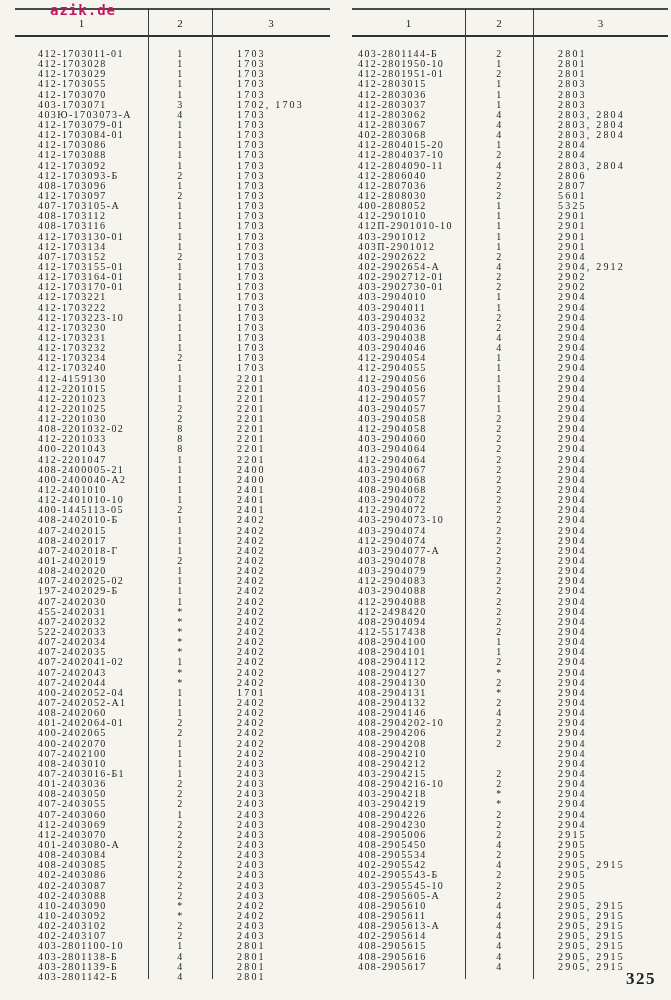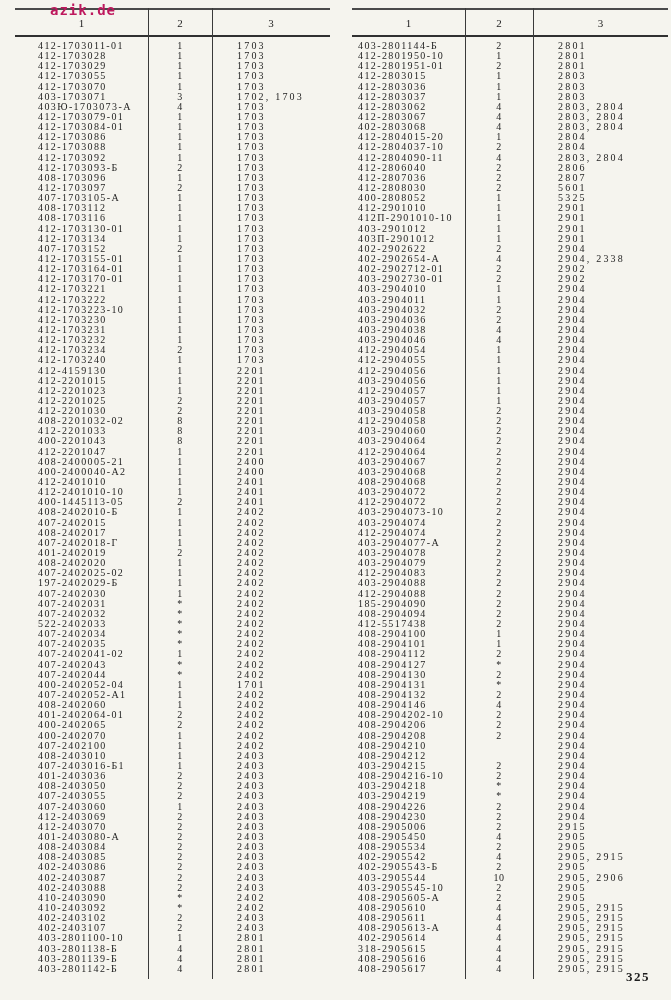--- a/index.html
+++ b/index.html
@@ -28,36 +28,36 @@
 
   .vline { position:absolute; top:0; width:1px; height:971px; background:#3a3a3a; }
   .ptable.left  .v1 { left:133px; } .ptable.left  .v2 { left:197px; }
   .ptable.right .v1 { left:113px; } .ptable.right .v2 { left:181px; }
 
   .header { position:absolute; top:2px; left:0; right:0; height:25px; display:flex; align-items:center; font-size:11px; }
   .header span { text-align:center; }
   .ptable.left  .header .h1 { width:133px; } .ptable.left  .header .h2 { width:64px; } .ptable.left  .header .h3 { width:118px; }
   .ptable.right .header .h1 { width:113px; } .ptable.right .header .h2 { width:68px; } .ptable.right .header .h3 { width:135px; }
 
-  .tbody { position:absolute; top:29px; left:0; right:0; padding-top:4px; }
+  .tbody { position:absolute; top:29px; left:0; right:0; padding-top:12px; }
   .row { display:flex; height:10.15px; line-height:10.15px; font-size:10px; white-space:nowrap; }
   .cell { display:block; overflow:visible; }
   .c1 { letter-spacing:1.4px; }
   .c2 { text-align:center; letter-spacing:0.5px; }
   .c3 { letter-spacing:2.2px; }
   .ptable.left  .c1 { width:133px; padding-left:23px; box-sizing:border-box; }
   .ptable.left  .c2 { width:64px; }
   .ptable.left  .c3 { padding-left:25px; }
   .ptable.right .c1 { width:113px; padding-left:6px; box-sizing:border-box; }
   .ptable.right .c2 { width:68px; }
   .ptable.right .c3 { padding-left:25px; }
 
   .pagenum {
     position:absolute; left:626px; top:969px;
-    font-size:13px; font-weight:bold; letter-spacing:1.5px;
+    font-size:17px; font-weight:bold; letter-spacing:1.5px;
   }
 </style>
 </head>
 <body>
 
 <div class="page">
 
   <div class="watermark">azik.de</div>
 
   <div class="ptable left">
@@ -340,21 +340,21 @@
           <span class="cell c1">197-2402029-Б</span>
           <span class="cell c2">1</span>
           <span class="cell c3">2402</span>
         </div>
         <div class="row">
           <span class="cell c1">407-2402030</span>
           <span class="cell c2">1</span>
           <span class="cell c3">2402</span>
         </div>
         <div class="row">
-          <span class="cell c1">407-2402031</span>
+          <span class="cell c1">455-2402031</span>
           <span class="cell c2">*</span>
           <span class="cell c3">2402</span>
         </div>
         <div class="row">
           <span class="cell c1">407-2402032</span>
           <span class="cell c2">*</span>
           <span class="cell c3">2402</span>
         </div>
         <div class="row">
           <span class="cell c1">522-2402033</span>
@@ -646,21 +646,21 @@
           <span class="cell c3">2901</span>
         </div>
         <div class="row">
           <span class="cell c1">402-2902622</span>
           <span class="cell c2">2</span>
           <span class="cell c3">2904</span>
         </div>
         <div class="row">
           <span class="cell c1">402-2902654-А</span>
           <span class="cell c2">4</span>
-          <span class="cell c3">2904, 2338</span>
+          <span class="cell c3">2904, 2912</span>
         </div>
         <div class="row">
           <span class="cell c1">402-2902712-01</span>
           <span class="cell c2">2</span>
           <span class="cell c3">2902</span>
         </div>
         <div class="row">
           <span class="cell c1">403-2902730-01</span>
           <span class="cell c2">2</span>
           <span class="cell c3">2902</span>
@@ -814,21 +814,21 @@
           <span class="cell c1">403-2904088</span>
           <span class="cell c2">2</span>
           <span class="cell c3">2904</span>
         </div>
         <div class="row">
           <span class="cell c1">412-2904088</span>
           <span class="cell c2">2</span>
           <span class="cell c3">2904</span>
         </div>
         <div class="row">
-          <span class="cell c1">185-2904090</span>
+          <span class="cell c1">412-2498420</span>
           <span class="cell c2">2</span>
           <span class="cell c3">2904</span>
         </div>
         <div class="row">
           <span class="cell c1">408-2904094</span>
           <span class="cell c2">2</span>
           <span class="cell c3">2904</span>
         </div>
         <div class="row">
           <span class="cell c1">412-5517438</span>
@@ -949,25 +949,20 @@
           <span class="cell c1">402-2905542</span>
           <span class="cell c2">4</span>
           <span class="cell c3">2905, 2915</span>
         </div>
         <div class="row">
           <span class="cell c1">402-2905543-Б</span>
           <span class="cell c2">2</span>
           <span class="cell c3">2905</span>
         </div>
         <div class="row">
-          <span class="cell c1">403-2905544</span>
-          <span class="cell c2">10</span>
-          <span class="cell c3">2905, 2906</span>
-        </div>
-        <div class="row">
           <span class="cell c1">403-2905545-10</span>
           <span class="cell c2">2</span>
           <span class="cell c3">2905</span>
         </div>
         <div class="row">
           <span class="cell c1">408-2905605-А</span>
           <span class="cell c2">2</span>
           <span class="cell c3">2905</span>
         </div>
         <div class="row">
@@ -984,21 +979,21 @@
           <span class="cell c1">408-2905613-А</span>
           <span class="cell c2">4</span>
           <span class="cell c3">2905, 2915</span>
         </div>
         <div class="row">
           <span class="cell c1">402-2905614</span>
           <span class="cell c2">4</span>
           <span class="cell c3">2905, 2915</span>
         </div>
         <div class="row">
-          <span class="cell c1">318-2905615</span>
+          <span class="cell c1">408-2905615</span>
           <span class="cell c2">4</span>
           <span class="cell c3">2905, 2915</span>
         </div>
         <div class="row">
           <span class="cell c1">408-2905616</span>
           <span class="cell c2">4</span>
           <span class="cell c3">2905, 2915</span>
         </div>
         <div class="row">
           <span class="cell c1">408-2905617</span>

